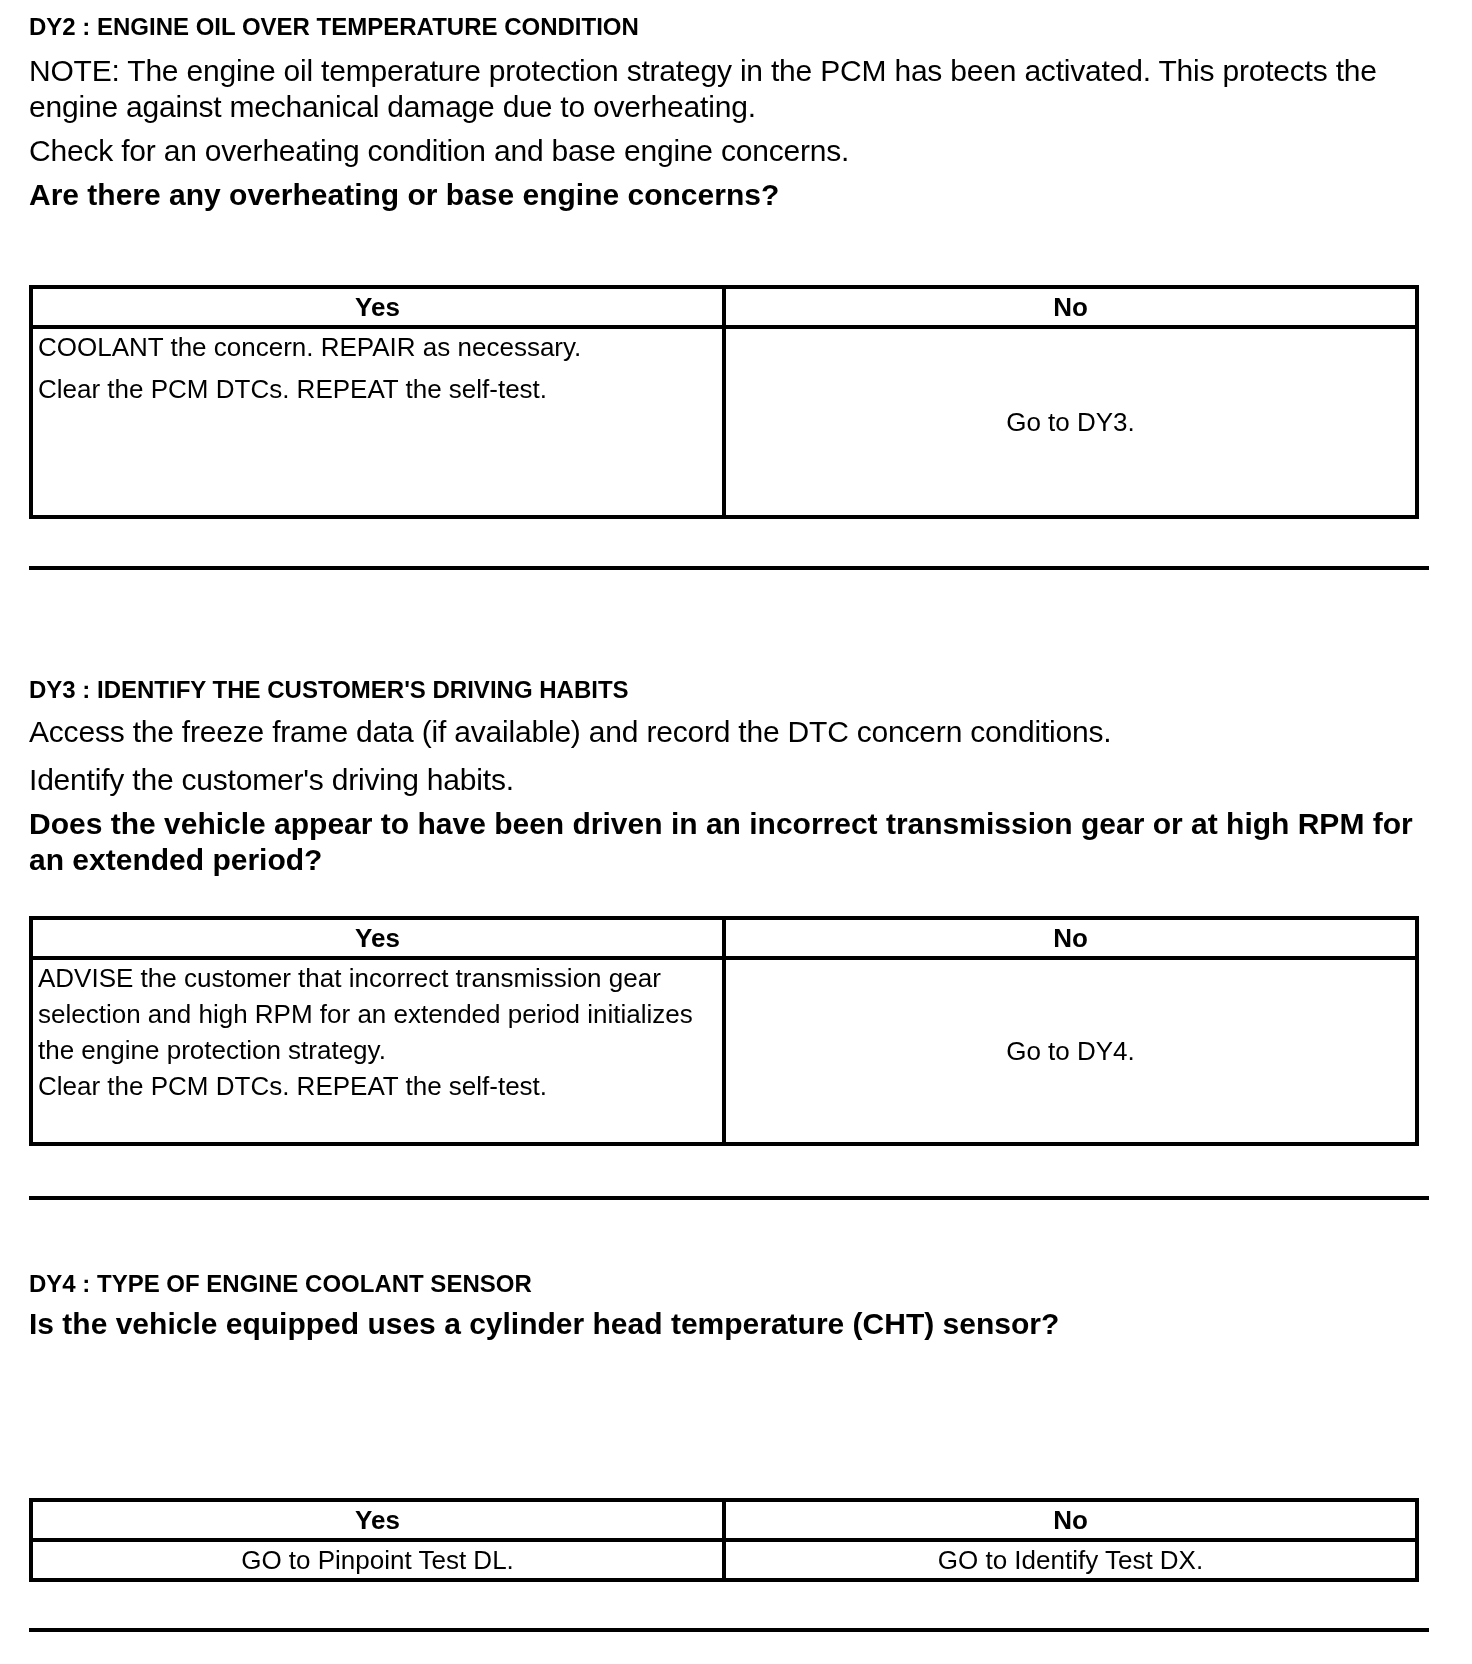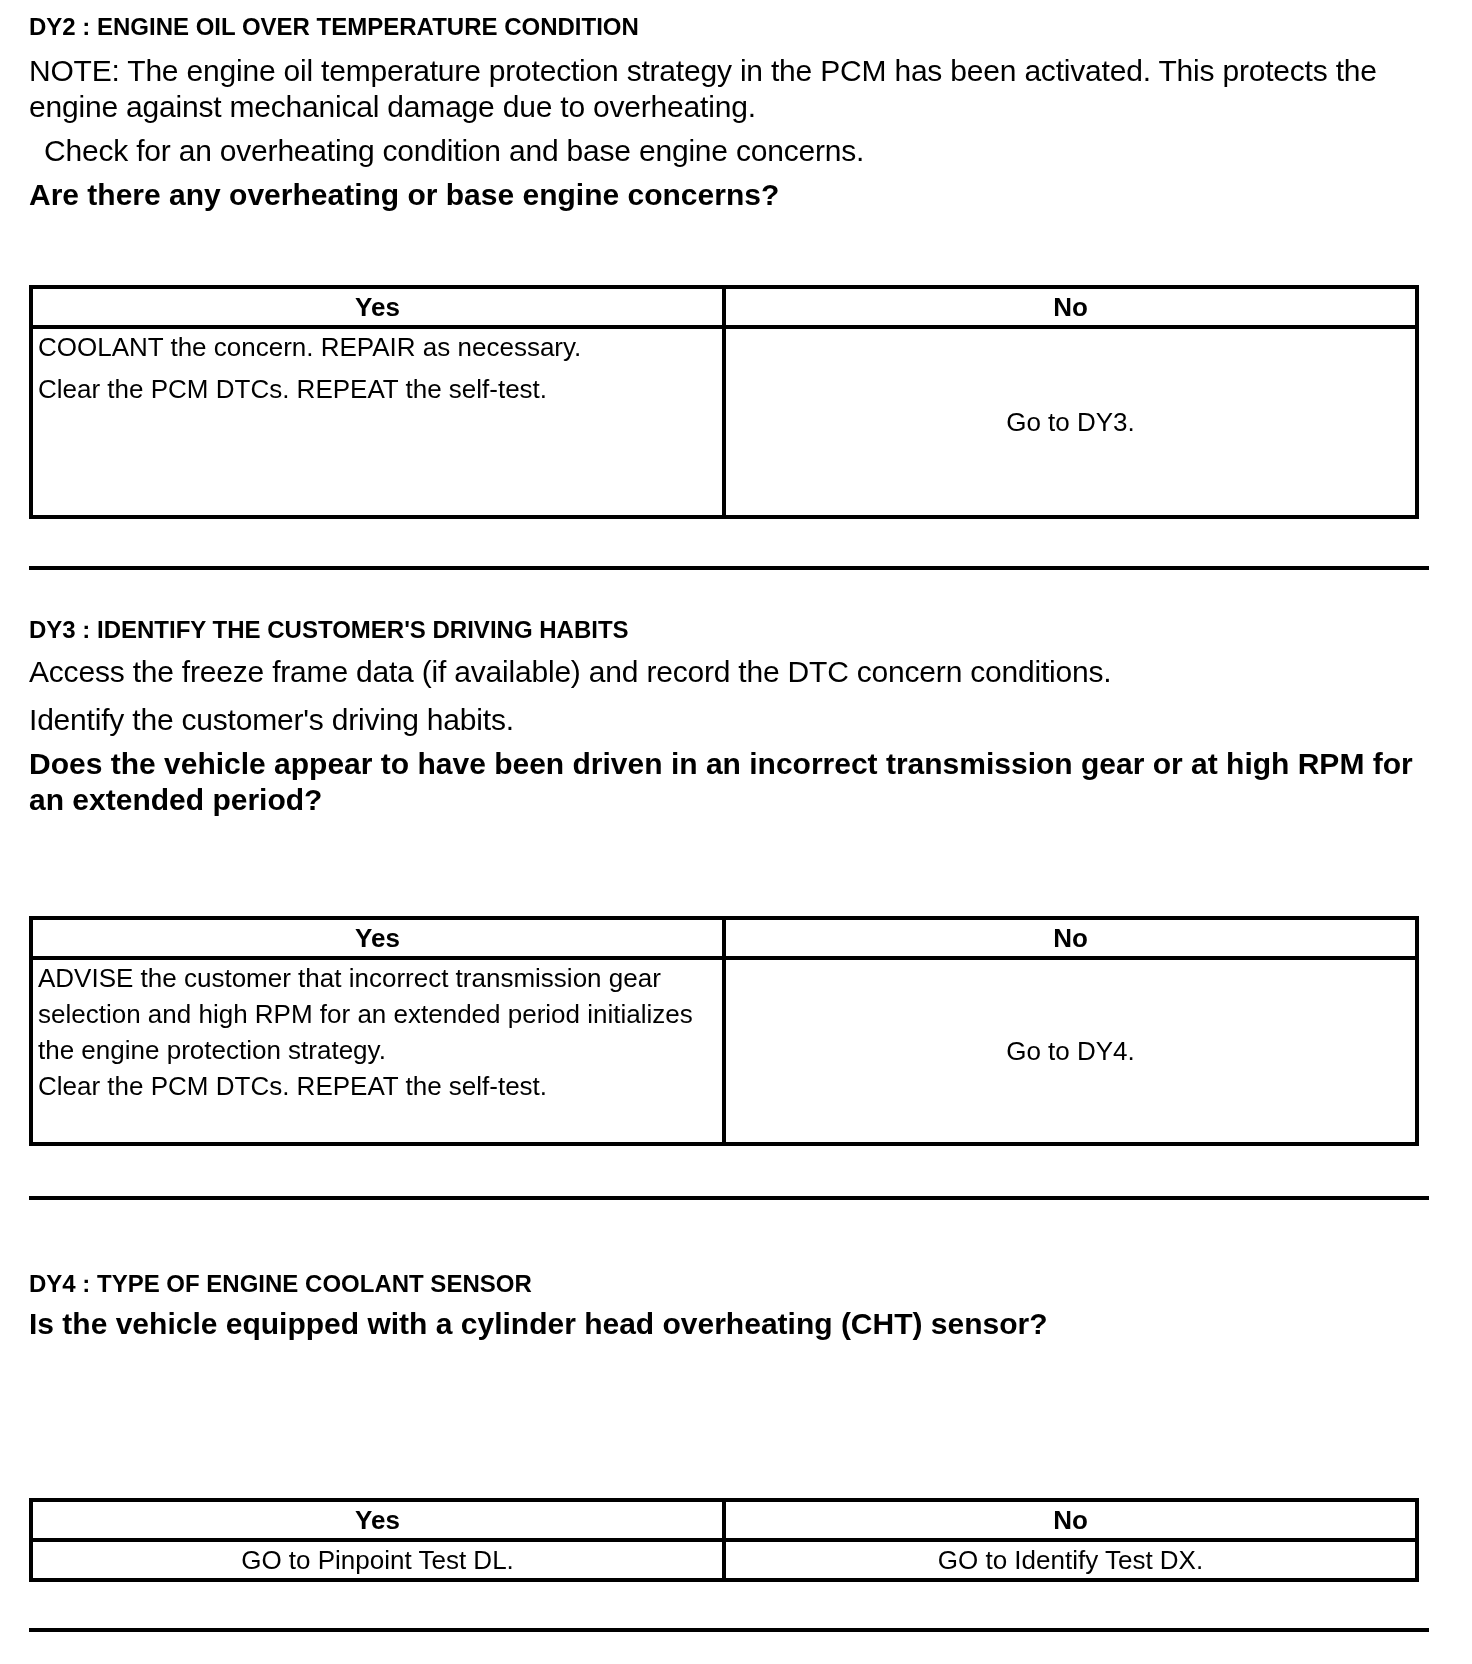--- a/index.html
+++ b/index.html
@@ -25,41 +25,41 @@
     table.yn td.center { text-align: center; }
     .rule { position: absolute; left: 29px; width: 1400px; height: 4px; background: #000; }
     .cell-line { display: block; }
   </style>
 </head>
 <body>
 
 <div class="section" style="top:13px;">
   <p class="heading">DY2 : ENGINE OIL OVER TEMPERATURE CONDITION</p>
   <p class="para" style="margin-top:12px;">NOTE: The engine oil temperature protection strategy in the PCM has been activated. This protects the engine against mechanical damage due to overheating.</p>
-  <p class="para" style="margin-top:8px;margin-left:15px;">Check for an overheating condition and base engine concerns.</p>
+  <p class="para" style="margin-top:8px;">Check for an overheating condition and base engine concerns.</p>
   <p class="question" style="margin-top:8px;">Are there any overheating or base engine concerns?</p>
 </div>
 <table class="yn" style="top:285px;">
   <tbody>
       <tr>
     <th>Yes</th>
     <th>No</th>
   </tr>
   <tr style="height:190px;">
     <td class="yes-cell">
       <span class="cell-line">COOLANT the concern. REPAIR as necessary.</span>
       <span class="cell-line" style="margin-top:6px;">Clear the PCM DTCs. REPEAT the self-test.</span>
     </td>
     <td class="no-cell">Go to DY3.</td>
   </tr>
 </tbody>
   </table>
 <div class="rule" style="top:566px;"></div>
 
-<div class="section" style="top:616px;">
+<div class="section" style="top:676px;">
   <p class="heading">DY3 : IDENTIFY THE CUSTOMER'S DRIVING HABITS</p>
   <p class="para" style="margin-top:10px;">Access the freeze frame data (if available) and record the DTC concern conditions.</p>
   <p class="para" style="margin-top:12px;">Identify the customer's driving habits.</p>
   <p class="question" style="margin-top:8px;">Does the vehicle appear to have been driven in an incorrect transmission gear or at high RPM for an extended period?</p>
 </div>
 <table class="yn" style="top:916px;">
   <tbody>
       <tr>
     <th>Yes</th>
     <th>No</th>
@@ -70,21 +70,21 @@
       <span class="cell-line">Clear the PCM DTCs. REPEAT the self-test.</span>
     </td>
     <td class="no-cell">Go to DY4.</td>
   </tr>
 </tbody>
   </table>
 <div class="rule" style="top:1196px;"></div>
 
 <div class="section" style="top:1270px;">
   <p class="heading">DY4 : TYPE OF ENGINE COOLANT SENSOR</p>
-  <p class="question" style="margin-top:8px;">Is the vehicle equipped with a cylinder head overheating (CHT) sensor?</p>
+  <p class="question" style="margin-top:8px;">Is the vehicle equipped uses a cylinder head temperature (CHT) sensor?</p>
 </div>
 <table class="yn" style="top:1498px;">
   <tbody>
       <tr>
     <th>Yes</th>
     <th>No</th>
   </tr>
   <tr>
     <td class="center">GO to Pinpoint Test DL.</td>
     <td class="center">GO to Identify Test DX.</td>

